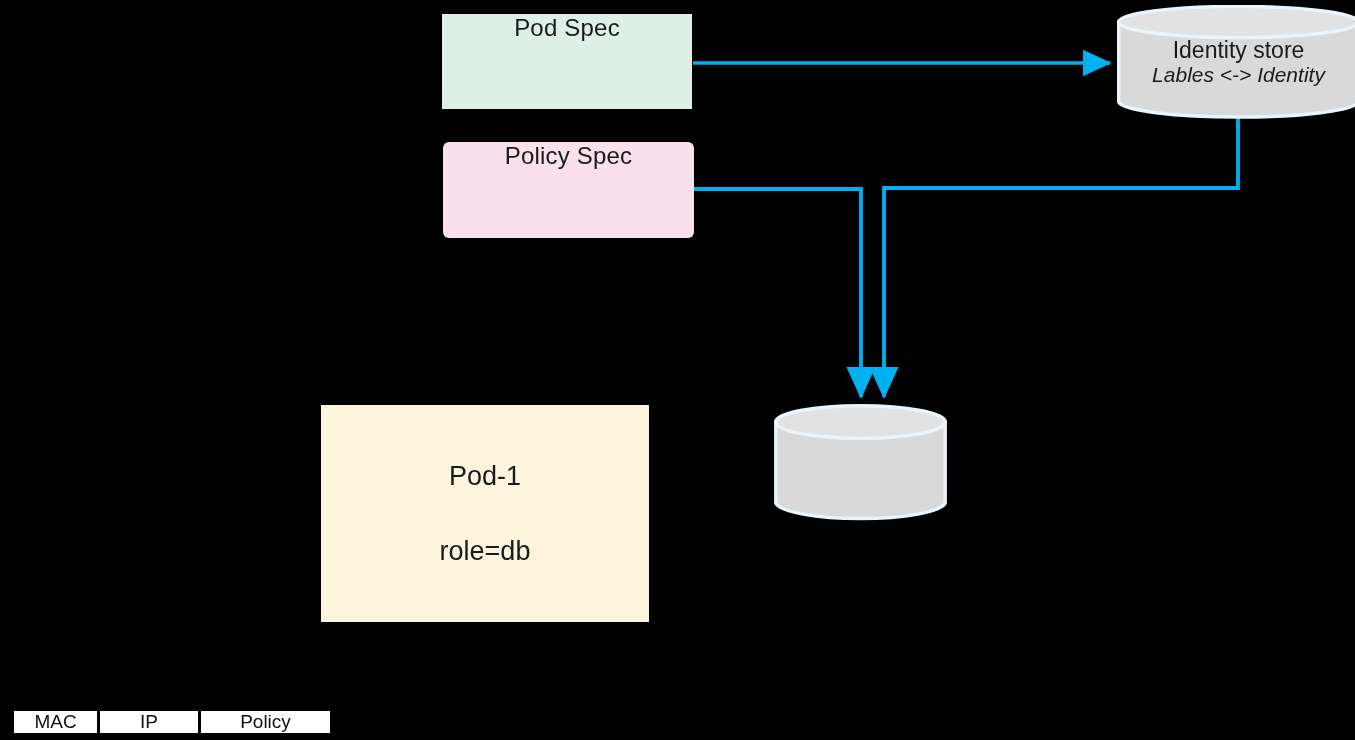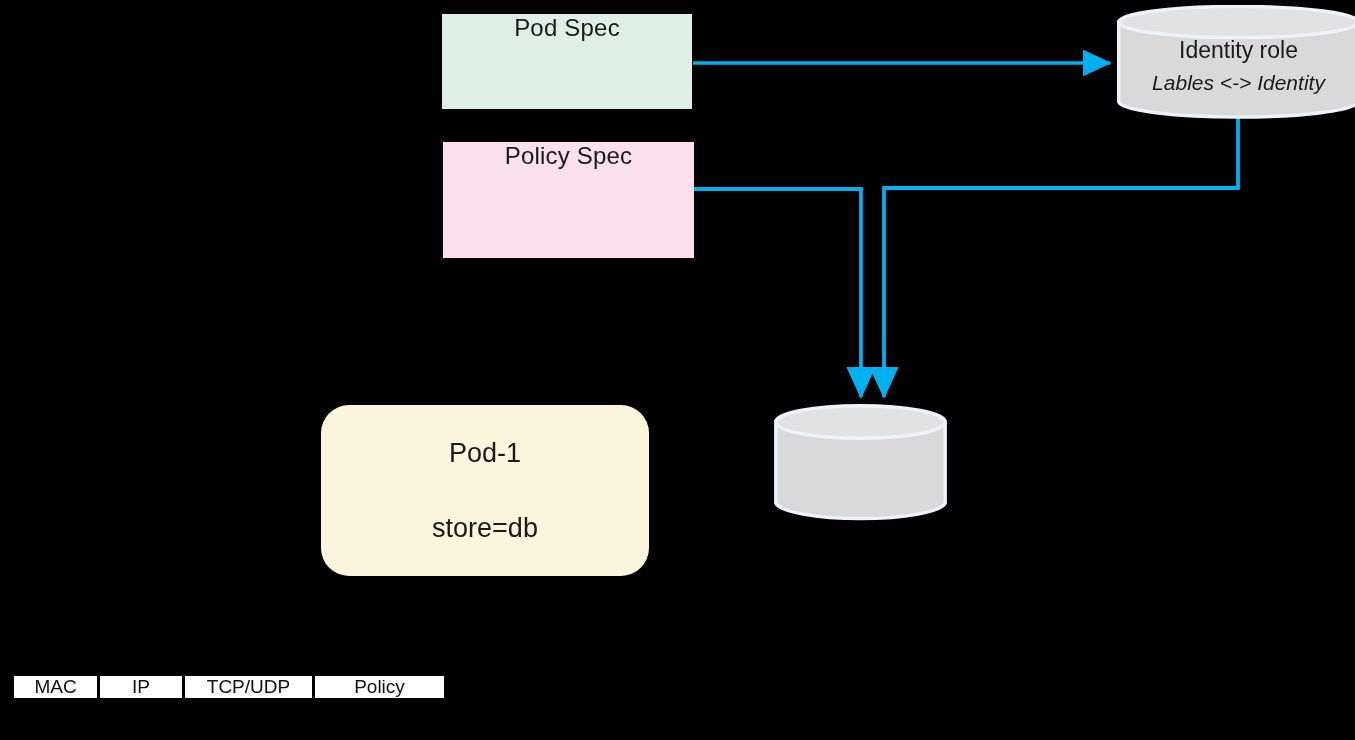--- a/index.html
+++ b/index.html
@@ -31,39 +31,39 @@
     left: 442px;
     top: 14px;
     width: 250px;
     height: 95px;
     background: #deefe8;
   }
   #policy-spec-box {
     left: 443px;
     top: 142px;
     width: 251px;
-    height: 116px;
+    height: 96px;
     background: #fae0ea;
+    border-radius: 6px;
   }
 
   
   #pod1-box {
     position: absolute;
     left: 321px;
     top: 405px;
     width: 328px;
-    height: 171px;
+    height: 217px;
     background: #fcf4dd;
     box-sizing: border-box;
     display: flex;
     flex-direction: column;
     align-items: center;
     justify-content: center;
     color: #1a1a1a;
-    border-radius: 28px;
   }
   #pod1-title {
     font-size: 27px;
     line-height: 1;
     margin-bottom: 48px;
   }
   #pod1-label {
     font-size: 27px;
     line-height: 1;
   }
@@ -99,21 +99,21 @@
     top: 32px;
   }
   #identity-title {
     font-size: 23px;
     line-height: 1.15;
   }
   #identity-subtitle {
     font-size: 21px;
     font-style: italic;
     line-height: 1.15;
-    margin-top: 8px;
+    margin-top: 0;
   }
   #policy-store {
     left: 774px;
     top: 404px;
     width: 173px;
     height: 117px;
   }
   #policy-store-text {
     top: 46px;
   }
@@ -129,39 +129,39 @@
     top: 0;
     width: 1355px;
     height: 740px;
     pointer-events: none;
   }
 
   
   #packet-strip {
     position: absolute;
     left: 2px;
-    top: 664px;
+    top: 688px;
     height: 45px;
     display: flex;
-    align-items: center;
+    align-items: flex-end;
     padding-left: 12px;
   }
   .packet-cell {
     background: #ffffff;
     color: #111111;
     font-size: 19px;
     display: flex;
     align-items: center;
     justify-content: center;
     box-sizing: border-box;
     margin-right: 3px;
   }
   .packet-cell:last-child { margin-right: 0; }
   .pc-mac { width: 83px; }
-  .pc-ip { width: 82px; }
+  .pc-ip { width: 98px; }
   .pc-tcp { width: 127px; }
   .pc-pay { width: 129px; }
 </style>
 </head>
 <body>
 
 <div id="canvas">
 
   <svg id="connectors" viewBox="0 0 1355 740" xmlns="http://www.w3.org/2000/svg">
     <defs>
@@ -187,45 +187,42 @@
   <div class="spec-box" id="policy-spec-box">
     <span>Policy Spec</span>
   </div>
 
   <div class="cylinder" id="identity-store">
     <svg class="cyl-body" viewBox="0 0 243 114" preserveAspectRatio="none" xmlns="http://www.w3.org/2000/svg">
       <path d="M 1.7 17 L 1.7 97 A 120 16 0 0 0 241.3 97 L 241.3 17 Z" fill="#d9d9d9" stroke="#eaf4fa" stroke-width="3.4"></path>
       <ellipse cx="121.5" cy="17" rx="119.8" ry="15.6" fill="#e2e2e2" stroke="#eaf4fa" stroke-width="3.4"></ellipse>
     </svg>
     <div class="cyl-text" id="identity-text">
-      <span id="identity-title">Identity role</span>
+      <span id="identity-title">Identity store</span>
       <span id="identity-subtitle">Lables &lt;-&gt; Identity</span>
     </div>
   </div>
 
   <div class="cylinder" id="policy-store">
     <svg class="cyl-body" viewBox="0 0 173 117" preserveAspectRatio="none" xmlns="http://www.w3.org/2000/svg">
       <path d="M 1.8 18 L 1.8 99 A 85 17 0 0 0 171.2 99 L 171.2 18 Z" fill="#d9d9d9" stroke="#eaf4fa" stroke-width="3.4"></path>
       <ellipse cx="86.5" cy="18" rx="84.7" ry="16.3" fill="#e2e2e2" stroke="#eaf4fa" stroke-width="3.4"></ellipse>
     </svg>
   </div>
 
   <div id="pod1-box">
     <span id="pod1-title">Pod-1</span>
-    <span id="pod1-label">store=db</span>
+    <span id="pod1-label">role=db</span>
   </div>
 
   <div id="packet-strip">
     <div class="packet-cell pc-mac">
       <span>MAC</span>
     </div>
     <div class="packet-cell pc-ip">
       <span>IP</span>
     </div>
-    <div class="packet-cell pc-tcp">
-      <span>TCP/UDP</span>
-    </div>
     <div class="packet-cell pc-pay">
       <span>Policy</span>
     </div>
   </div>
 
 </div>
 
 </body></html>

